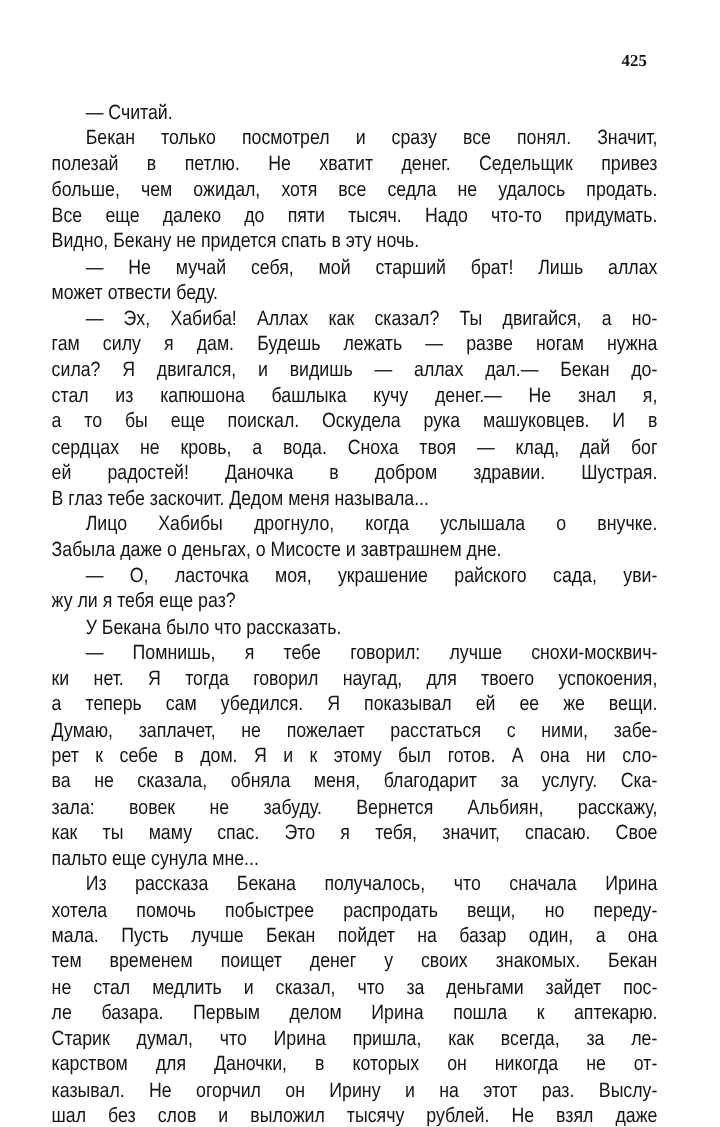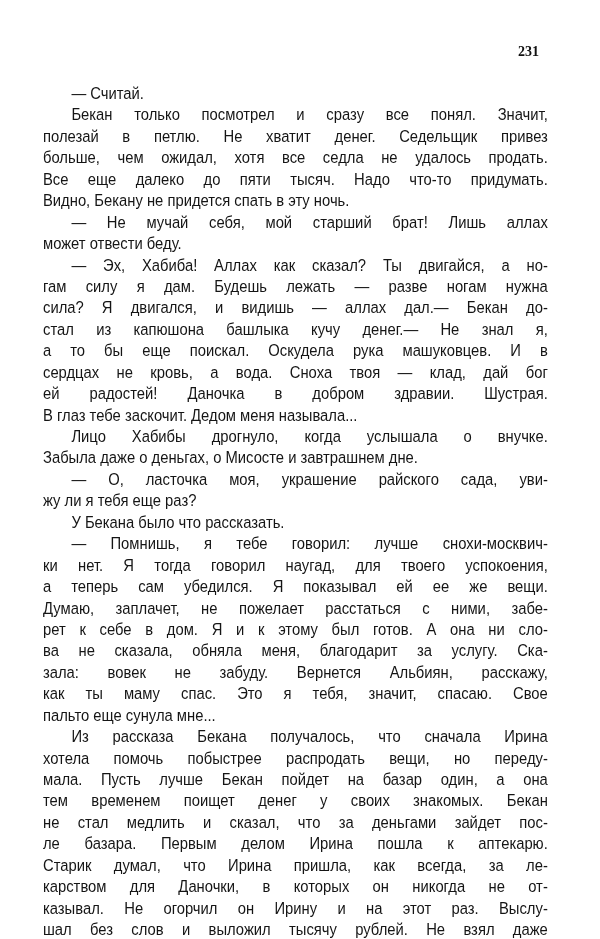--- a/index.html
+++ b/index.html
@@ -15,21 +15,21 @@
     font-size: 17.2px; line-height: 21.45px; color: #151515;
     transform: scaleX(0.86); transform-origin: left top;
   }
   .line { white-space: nowrap; text-align: justify; text-align-last: justify; width: 587px; height: 21.45px; overflow: visible; }
   .line.last { text-align-last: left; }
   .line.indent { padding-left: 33px; width: 554px; }
 </style>
 </head>
 <body>
 
-<div class="page-number">231</div>
+<div class="page-number">425</div>
 <div class="text" id="text">
     <div class="line indent last">— Считай.</div>
     <div class="line indent">Бекан только посмотрел и сразу все понял. Значит,</div>
     <div class="line">полезай в петлю. Не хватит денег. Седельщик привез</div>
     <div class="line">больше, чем ожидал, хотя все седла не удалось продать.</div>
     <div class="line">Все еще далеко до пяти тысяч. Надо что-то придумать.</div>
     <div class="line last">Видно, Бекану не придется спать в эту ночь.</div>
     <div class="line indent">— Не мучай себя, мой старший брат! Лишь аллах</div>
     <div class="line last">может отвести беду.</div>
     <div class="line indent">— Эх, Хабиба! Аллах как сказал? Ты двигайся, а но-</div>

